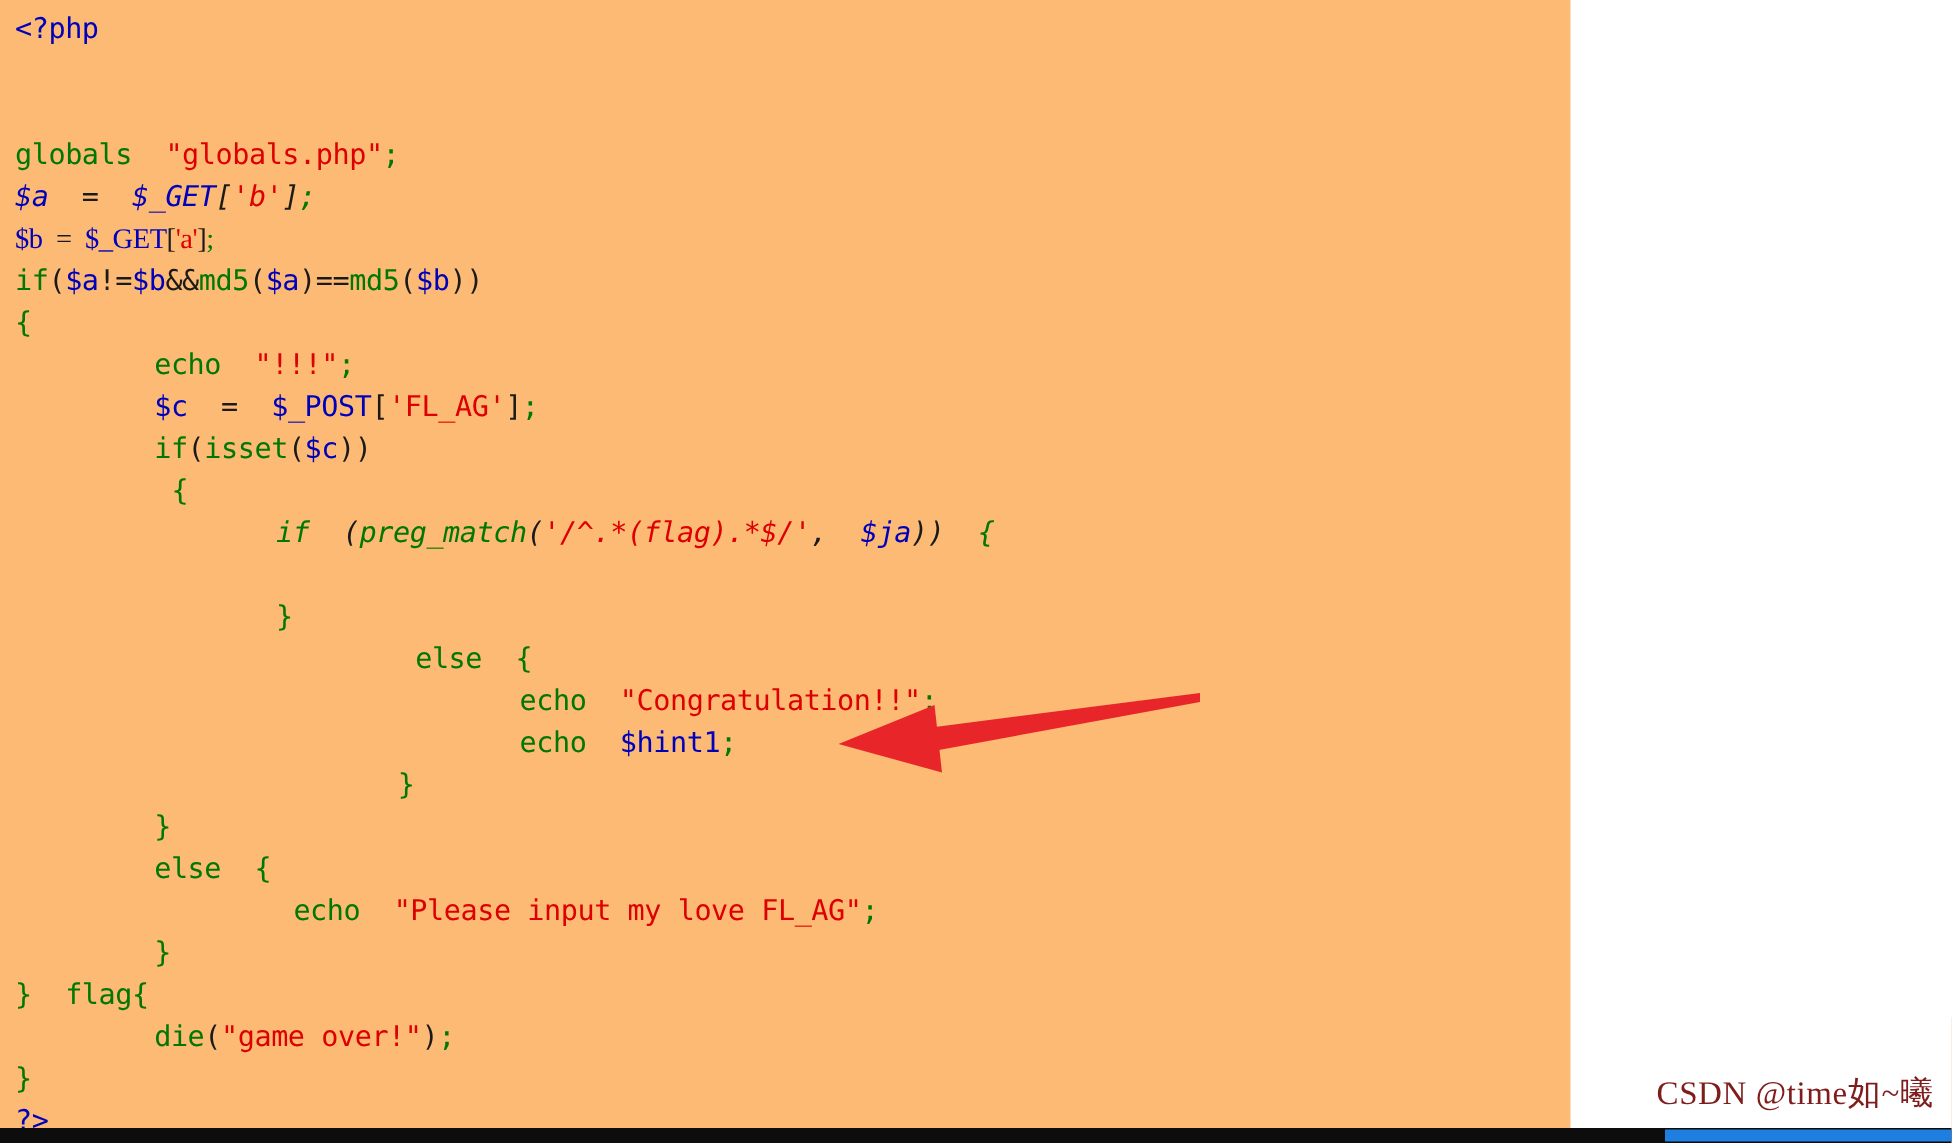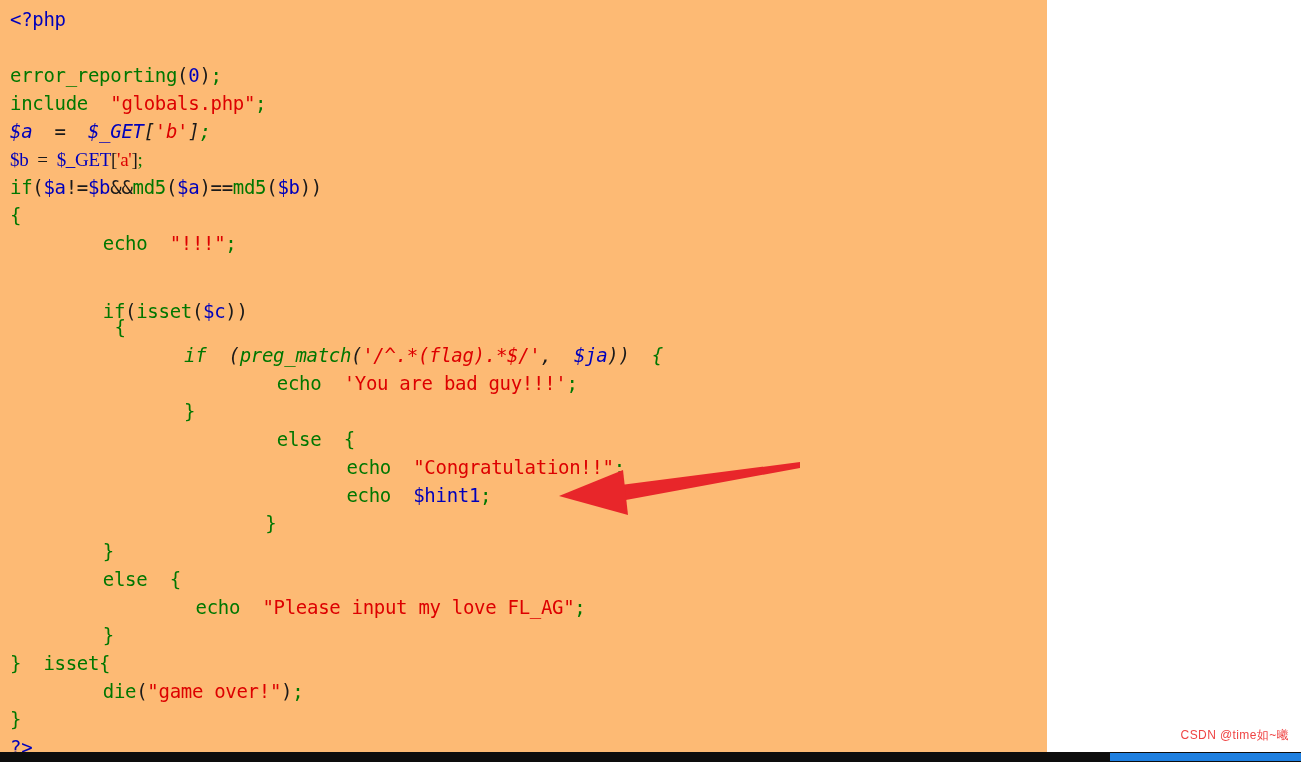--- a/index.html
+++ b/index.html
@@ -51,23 +51,23 @@
     width: 1301px;
     height: 752px;
     pointer-events: none;
   }
 
   
   #watermark {
     position: absolute;
     right: 12px;
     bottom: 18px;
-    font-family: Liberation Sans, sans-serif;
-    font-size: 12px;
-    color: #ef4444;
+    font-family: Liberation Serif, serif;
+    font-size: 22px;
+    color: #7f1d1d;
     letter-spacing: 0.4px;
     user-select: none;
   }
 
   
   #bottom-bar {
     position: absolute;
     left: 0;
     bottom: 0;
     width: 1301px;
@@ -81,41 +81,40 @@
     background: #1e7fe0;
     border-radius: 0;
   }
 </style>
 </head>
 <body>
 
 <div id="code-area">
 
 <div class="code-line" style="top: 10px; left: 10px;"><span class="tok-blue">&lt;?php</span></div>
-    <div class="code-line" style="top: 66px; left: 10px;"><span class="tok-keyword">error_reporting</span><span class="tok-dark">(</span><span class="tok-var">0</span><span class="tok-dark">)</span><span class="tok-keyword">;</span></div>
-    <div class="code-line" style="top: 94px; left: 10px;"><span class="tok-keyword">include</span><span class="tok-dark">  </span><span class="tok-string">"globals.php"</span><span class="tok-keyword">;</span></div>
+    <div class="code-line" style="top: 94px; left: 10px;"><span class="tok-keyword">globals</span><span class="tok-dark">  </span><span class="tok-string">"globals.php"</span><span class="tok-keyword">;</span></div>
     <div class="code-line" style="top: 122px; left: 10px; font-style: italic;"><span class="tok-var">$a</span><span class="tok-dark">  =  </span><span class="tok-var">$_GET</span><span class="tok-dark">[</span><span class="tok-string">'b'</span><span class="tok-dark">]</span><span class="tok-keyword">;</span></div>
     <div class="code-line" style="top: 150px; left: 10px; font-family: Liberation Serif, serif;"><span class="tok-var">$b</span><span class="tok-dark">  =  </span><span class="tok-var">$_GET</span><span class="tok-dark">[</span><span class="tok-string">'a'</span><span class="tok-dark">]</span><span class="tok-keyword">;</span></div>
     <div class="code-line" style="top: 178px; left: 10px;"><span class="tok-keyword">if</span><span class="tok-dark">(</span><span class="tok-var">$a</span><span class="tok-dark">!=</span><span class="tok-var">$b</span><span class="tok-dark">&amp;&amp;</span><span class="tok-keyword">md5</span><span class="tok-dark">(</span><span class="tok-var">$a</span><span class="tok-dark">)==</span><span class="tok-keyword">md5</span><span class="tok-dark">(</span><span class="tok-var">$b</span><span class="tok-dark">))</span></div>
     <div class="code-line" style="top: 206px; left: 10px;"><span class="tok-keyword">{</span></div>
     <div class="code-line" style="top: 234px; left: 102.8px;"><span class="tok-keyword">echo</span><span class="tok-dark">  </span><span class="tok-string">"!!!"</span><span class="tok-keyword">;</span></div>
-    <div class="code-line" style="top: 290px; left: 102.8px; margin-top: 12px;"><span class="tok-keyword">if</span><span class="tok-dark">(</span><span class="tok-keyword">isset</span><span class="tok-dark">(</span><span class="tok-var">$c</span><span class="tok-dark">))</span></div>
+    <div class="code-line" style="top: 262px; left: 102.8px;"><span class="tok-var">$c</span><span class="tok-dark">  =  </span><span class="tok-var">$_POST</span><span class="tok-dark">[</span><span class="tok-string">'FL_AG'</span><span class="tok-dark">]</span><span class="tok-keyword">;</span></div>
+    <div class="code-line" style="top: 290px; left: 102.8px;"><span class="tok-keyword">if</span><span class="tok-dark">(</span><span class="tok-keyword">isset</span><span class="tok-dark">(</span><span class="tok-var">$c</span><span class="tok-dark">))</span></div>
     <div class="code-line" style="top: 318px; left: 114.4px;"><span class="tok-keyword">{</span></div>
     <div class="code-line" style="top: 346px; left: 184px; font-style: italic;"><span class="tok-keyword">if</span><span class="tok-dark">  (</span><span class="tok-keyword">preg_match</span><span class="tok-dark">(</span><span class="tok-string">'/^.*(flag).*$/'</span><span class="tok-dark">,  </span><span class="tok-var">$ja</span><span class="tok-dark">))</span><span class="tok-keyword">  {</span></div>
-    <div class="code-line" style="top: 374px; left: 276.8px;"><span class="tok-keyword">echo</span><span class="tok-dark">  </span><span class="tok-string">'You are bad guy!!!'</span><span class="tok-keyword">;</span></div>
     <div class="code-line" style="top: 402px; left: 184px;"><span class="tok-keyword">}</span></div>
     <div class="code-line" style="top: 430px; left: 276.8px;"><span class="tok-keyword">else</span><span class="tok-keyword">  {</span></div>
     <div class="code-line" style="top: 458px; left: 346.4px;"><span class="tok-keyword">echo</span><span class="tok-dark">  </span><span class="tok-string">"Congratulation!!"</span><span class="tok-keyword">;</span></div>
     <div class="code-line" style="top: 486px; left: 346.4px; text-align: right;"><span class="tok-keyword">echo</span><span class="tok-dark">  </span><span class="tok-var">$hint1</span><span class="tok-keyword">;</span></div>
     <div class="code-line" style="top: 514px; left: 265.2px;"><span class="tok-keyword">}</span></div>
     <div class="code-line" style="top: 542px; left: 102.8px;"><span class="tok-keyword">}</span></div>
     <div class="code-line" style="top: 570px; left: 102.8px;"><span class="tok-keyword">else</span><span class="tok-keyword">  {</span></div>
     <div class="code-line" style="top: 598px; left: 195.6px;"><span class="tok-keyword">echo</span><span class="tok-dark">  </span><span class="tok-string">"Please input my love FL_AG"</span><span class="tok-keyword">;</span></div>
     <div class="code-line" style="top: 626px; left: 102.8px;"><span class="tok-keyword">}</span></div>
-    <div class="code-line" style="top: 654px; left: 10px;"><span class="tok-keyword">}</span><span class="tok-dark">  </span><span class="tok-keyword">isset{</span></div>
+    <div class="code-line" style="top: 654px; left: 10px;"><span class="tok-keyword">}</span><span class="tok-dark">  </span><span class="tok-keyword">flag{</span></div>
     <div class="code-line" style="top: 682px; left: 102.8px;"><span class="tok-keyword">die</span><span class="tok-dark">(</span><span class="tok-string">"game over!"</span><span class="tok-dark">)</span><span class="tok-keyword">;</span></div>
     <div class="code-line" style="top: 710px; left: 10px;"><span class="tok-keyword">}</span></div>
     <div class="code-line" style="top: 738px; left: 10px;"><span class="tok-blue">?&gt;</span></div>
   </div>
 
 <svg id="annotation-arrow" viewBox="0 0 1301 752" xmlns="http://www.w3.org/2000/svg">
 
   <polygon points="800,462 800,468 615,502 613,486" fill="#e8262a"></polygon>
 
   <polygon points="559,496 623,470 628,515" fill="#e8262a"></polygon>

